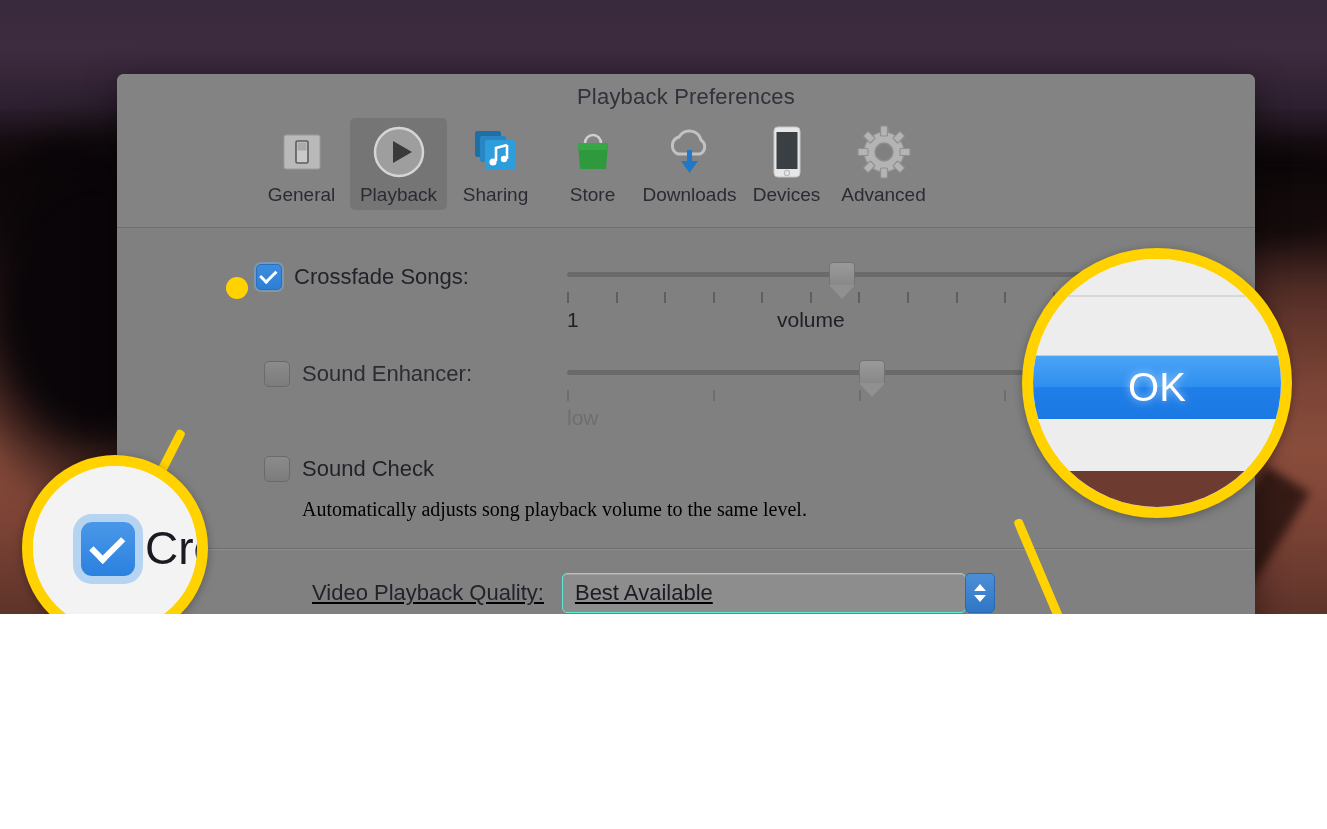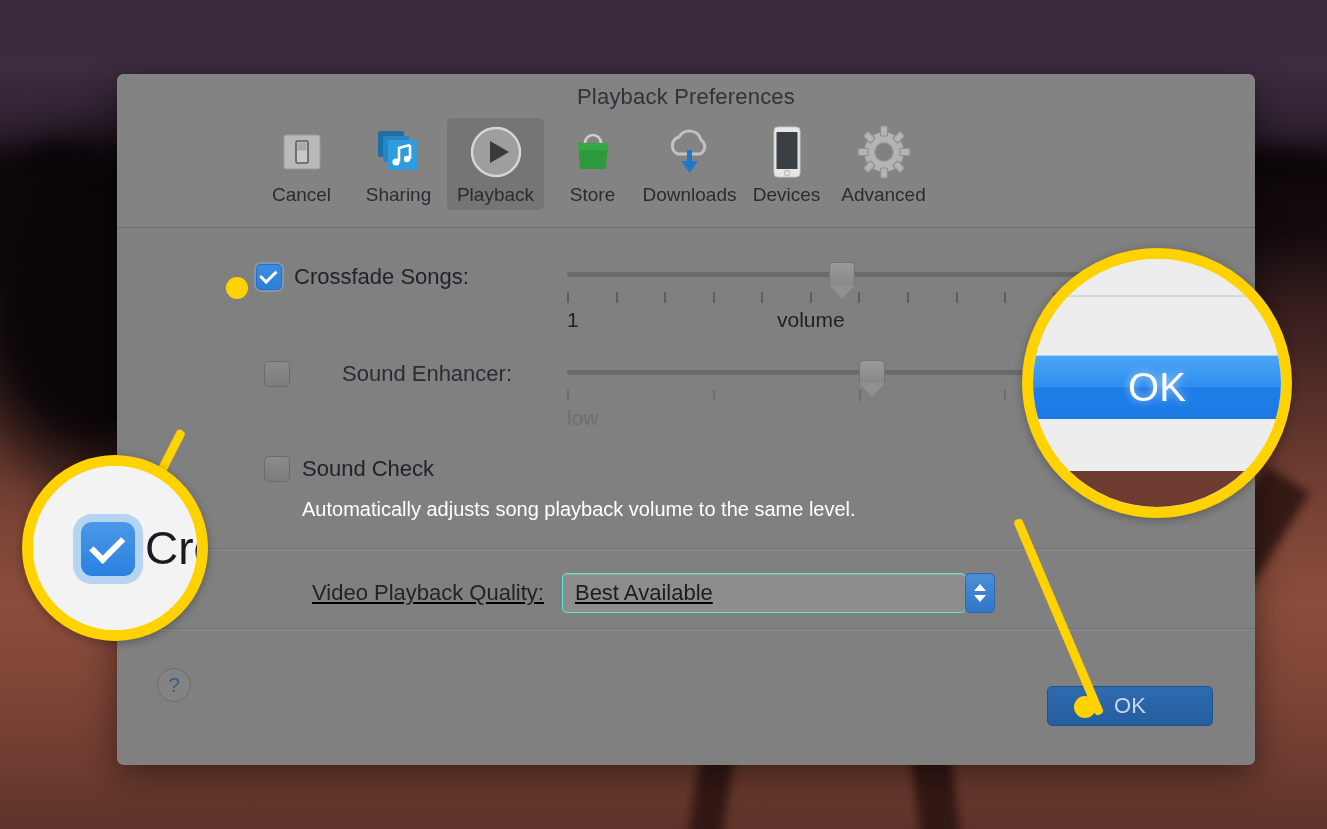--- a/index.html
+++ b/index.html
@@ -8,21 +8,21 @@
     width: 1327px;
     height: 829px;
     overflow: hidden;
     font-family: "Liberation Sans", sans-serif;
   }
 
   
   #desktop {
     position: relative;
     width: 1327px;
-    height: 829px;
+    height: 614px;
     background:
       linear-gradient(to bottom,
         #3a2a3e 0%,
         #3d2b3f 8%,
         #2e2030 17%,
         #1a1116 23%,
         #241418 30%,
         #3d2220 40%,
         #61352c 52%,
         #7b4436 63%,
@@ -232,21 +232,22 @@
     top: 48px;
     font-size: 21px;
     color: #1e1e26;
     white-space: nowrap;
   }
   .sl-cap.dim { color: #6e6e6e; }
 
   .sub {
     position: absolute;
     font-size: 20px;
-    color: #ffffff;
+    color: #000000;
+    font-family: Liberation Serif, serif;
   }
 
   
   .popup-wrap { position: absolute; display: flex; align-items: center; }
   .popup {
     position: relative;
     width: 404px; height: 40px;
     background: #8d8d8d;
     border: 1px solid #5eead4;
     border-radius: 5px;
@@ -418,46 +419,46 @@
       <div class="tabs">
 
         <div class="tab">
           <div class="ticon">
             <svg width="44" height="44" viewBox="0 0 44 44">
               <rect x="4" y="5" width="36" height="34" rx="2" fill="#b9b9b9" stroke="#9a9a9a"></rect>
               <rect x="16" y="11" width="12" height="22" rx="1.5" fill="#c9c9c9" stroke="#5c5c5c" stroke-width="1.6"></rect>
               <rect x="17.5" y="12.5" width="9" height="8" fill="#aaa"></rect>
             </svg>
           </div>
-          <div class="tlabel">Cancel</div>
+          <div class="tlabel">General</div>
+        </div>
+
+        <div class="tab selected">
+          <div class="ticon">
+            <svg width="54" height="54" viewBox="0 0 54 54">
+              <circle cx="27" cy="27" r="24" fill="#9e9e9e" stroke="#d5d5d5" stroke-width="2.5"></circle>
+              <polygon points="21,16 40,27 21,38" fill="#3a3a3a"></polygon>
+            </svg>
+          </div>
+          <div class="tlabel">Playback</div>
         </div>
 
         <div class="tab">
           <div class="ticon">
             <svg width="50" height="50" viewBox="0 0 50 50">
               <rect x="4" y="4" width="26" height="26" rx="2" fill="#1d6fa5"></rect>
               <rect x="9" y="9" width="26" height="26" rx="2" fill="#2a86c2"></rect>
               <rect x="14" y="13" width="30" height="30" rx="2" fill="#2e9ddb"></rect>
               <path d="M36 18 L25 21 L25 34" stroke="#fff" stroke-width="2.6" fill="none"></path>
               <circle cx="22" cy="35" r="3.6" fill="#fff"></circle>
               <circle cx="33" cy="32" r="3.2" fill="#fff"></circle>
               <path d="M36 18 L36 32" stroke="#fff" stroke-width="2.6"></path>
             </svg>
           </div>
           <div class="tlabel">Sharing</div>
-        </div>
-
-        <div class="tab selected">
-          <div class="ticon">
-            <svg width="54" height="54" viewBox="0 0 54 54">
-              <circle cx="27" cy="27" r="24" fill="#9e9e9e" stroke="#d5d5d5" stroke-width="2.5"></circle>
-              <polygon points="21,16 40,27 21,38" fill="#3a3a3a"></polygon>
-            </svg>
-          </div>
-          <div class="tlabel">Playback</div>
         </div>
 
         <div class="tab">
           <div class="ticon">
             <svg width="50" height="50" viewBox="0 0 50 50">
               <path d="M17 16 a8 8 0 0 1 16 0" fill="none" stroke="#cfcfcf" stroke-width="2.6"></path>
               <path d="M10 16 h30 l-2 26 h-26 z" fill="#2f9a3d"></path>
               <path d="M10 16 h30 l-.6 7 h-28.8 z" fill="#35a845"></path>
             </svg>
           </div>
@@ -538,21 +539,21 @@
             <i></i>
             <i></i>
             <i></i>
             <i></i>
         </div>
         <div class="sl-cap" style="left:0;">1</div>
         <div class="sl-cap" style="left:210px;">volume</div>
         <div class="sl-cap" style="left:576px;">12</div>
       </div>
 
-      <div class="row" style="left:147px; top:133px;gap:40px;">
+      <div class="row" style="left:147px; top:133px;">
         <div class="cbx"></div>
         <div class="lbl dim">Sound Enhancer:</div>
       </div>
 
       <div class="slider" style="left:450px; top:130px; width:585px;">
         <div class="rail" style="width:585px;"></div>
         <div class="knob" style="left:305px;"></div>
         <div class="ticks dim" style="left:0; width:585px;">
           <i></i>
             <i></i>

